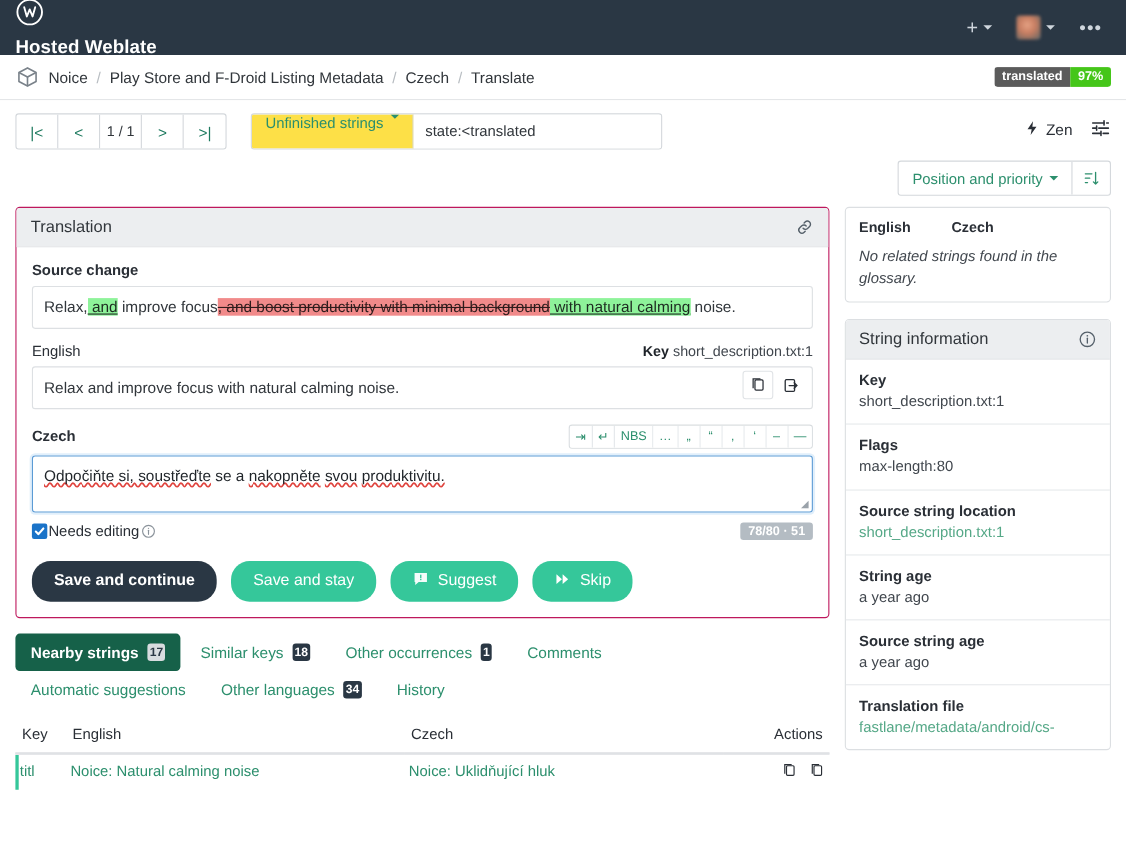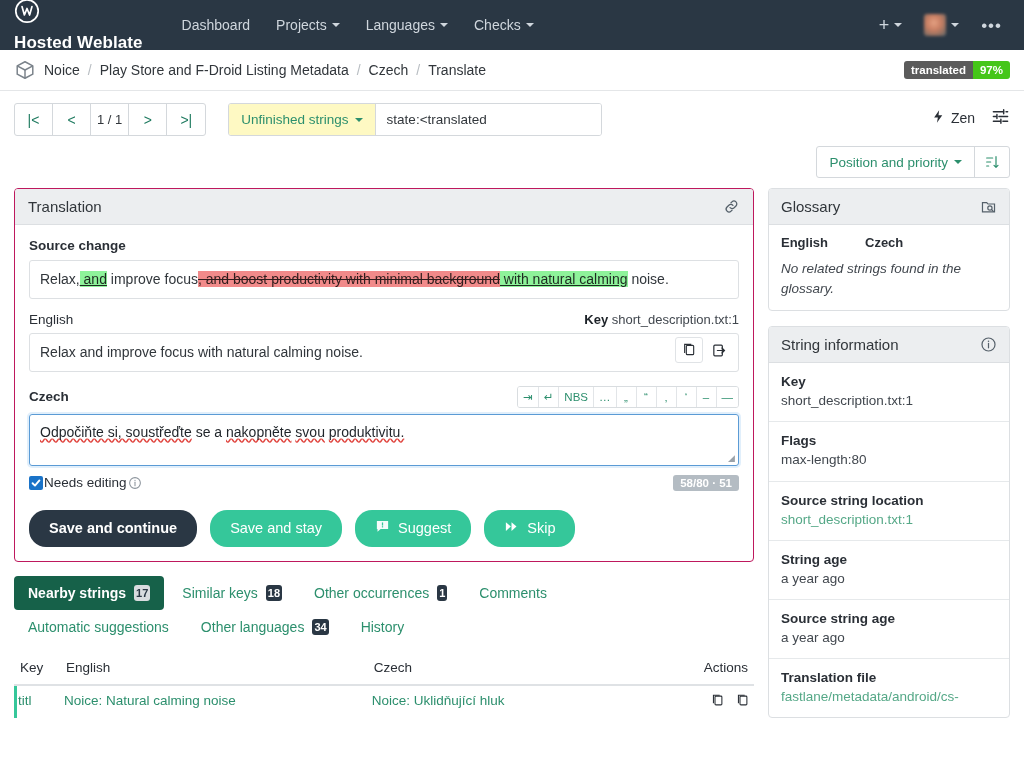--- a/index.html
+++ b/index.html
@@ -66,22 +66,22 @@
   .toolbar { padding: 12px 14px 0 14px; display: flex; align-items: flex-start; }
   .pager { display: flex; border: 1px solid #d4d8dc; border-radius: 3px; overflow: hidden; height: 33px; background: #fff; }
   .pager div {
     min-width: 38px; display: flex; align-items: center; justify-content: center;
     border-right: 1px solid #d4d8dc; color: #1e7a5f; font-size: 14px; cursor: pointer; padding: 0 6px;
   }
   .pager div:last-child { border-right: none; }
   .pager .page-num { color: #31363b; font-size: 13px; cursor: default; }
   .searchgroup { display: flex; margin-left: 22px; height: 33px; border: 1px solid #d4d8dc; border-radius: 3px; overflow: hidden; }
   .filter-select {
-    display: flex; align-items: center; gap: 6px; padding: 0 12px;
-    color: #2c8f6d; background: #fef9c3; border-right: 1px solid #d4d8dc;
+    display: flex; gap: 6px; padding: 0 12px;
+    color: #2c8f6d; background: #fde047; border-right: 1px solid #d4d8dc;
     cursor: pointer; font-size: 13.5px; white-space: nowrap;
   }
   .query-input {
     width: 225px; border: none; outline: none; padding: 0 11px;
     font-family: "Liberation Sans", sans-serif; font-size: 13.5px; color: #31363b; background: #fff;
   }
   .toolbar-right { margin-left: auto; display: flex; align-items: center; gap: 16px; padding-top: 4px; }
   .zen { display: flex; align-items: center; gap: 5px; color: #2a2f36; font-size: 14px; cursor: pointer; }
   .tune-icon { cursor: pointer; color: #2a2f36; }
 
@@ -218,37 +218,20 @@
 
 <div class="navbar">
   <div class="brand">
     <span class="brand-logo">
       <svg viewBox="0 0 26 26" width="26" height="26" fill="none" stroke="#ffffff" stroke-width="1.7">
         <circle cx="13" cy="13" r="11.2"></circle>
         <path d="M8 8.5 L10.4 17 L13 10.5 L15.6 17 L18 8.5" stroke-linecap="round" stroke-linejoin="round"></path>
       </svg>
     </span>
     <span class="brand-name">Hosted Weblate</span>
-  </div>
-  <div class="nav-links">
-    <div class="nav-link">
-      <span>Dashboard</span>
-    </div>
-    <div class="nav-link">
-      <span>Projects</span>
-      <i class="caret"></i>
-    </div>
-    <div class="nav-link">
-      <span>Languages</span>
-      <i class="caret"></i>
-    </div>
-    <div class="nav-link">
-      <span>Checks</span>
-      <i class="caret"></i>
-    </div>
   </div>
   <div class="nav-right">
     <div class="nav-icon-btn">
       <span>+</span>
       <i class="caret"></i>
     </div>
     <div class="nav-icon-btn">
       <span class="avatar"></span>
       <i class="caret"></i>
     </div>
@@ -402,21 +385,21 @@
             </span>
             <span>Needs editing</span>
             <span class="info-circle">
               <svg viewBox="0 0 24 24" width="14" height="14" fill="none" stroke="#8b939b" stroke-width="1.8">
                 <circle cx="12" cy="12" r="9.2"></circle>
                   <path d="M12 10.5v6.2" stroke-linecap="round"></path>
                   <circle cx="12" cy="7.4" r="1.1" fill="#8b939b" stroke="none"></circle>
               </svg>
             </span>
           </div>
-          <span class="counter">58/80 · 51</span>
+          <span class="counter">78/80 · 51</span>
         </div>
 
         <div class="btnrow">
           <button class="btn dark">Save and continue</button>
           <button class="btn green">Save and stay</button>
           <button class="btn green">
             <span>
               <svg viewBox="0 0 24 24" width="15" height="15" fill="#ffffff">
                   <path d="M3 3h18v13H9l-5 4.5V16H3z" opacity=".95"></path>
                   <rect x="11" y="5.5" width="2" height="5" fill="#35c79a"></rect>
@@ -501,30 +484,20 @@
           </td>
         </tr>
       </tbody>
     </table>
 
   </div>
 
   <div class="col-side">
 
     <div class="side-panel">
-      <div class="side-head">
-        <span>Glossary</span>
-        <span class="ico">
-          <svg viewBox="0 0 24 24" width="17" height="17" fill="none" stroke="#55606a" stroke-width="1.7" stroke-linecap="round">
-            <path d="M3.5 6.5h6l1.7 2h9.3v11H3.5z"></path>
-              <circle cx="14" cy="14" r="3"></circle>
-              <path d="M16.3 16.3 18.8 18.8"></path>
-          </svg>
-        </span>
-      </div>
       <div class="gloss-body">
         <div class="gloss-hdr">
           <span>English</span>
           <span>Czech</span>
         </div>
         <div class="gloss-empty">No related strings found in the glossary.</div>
       </div>
     </div>
 
     <div class="side-panel">

